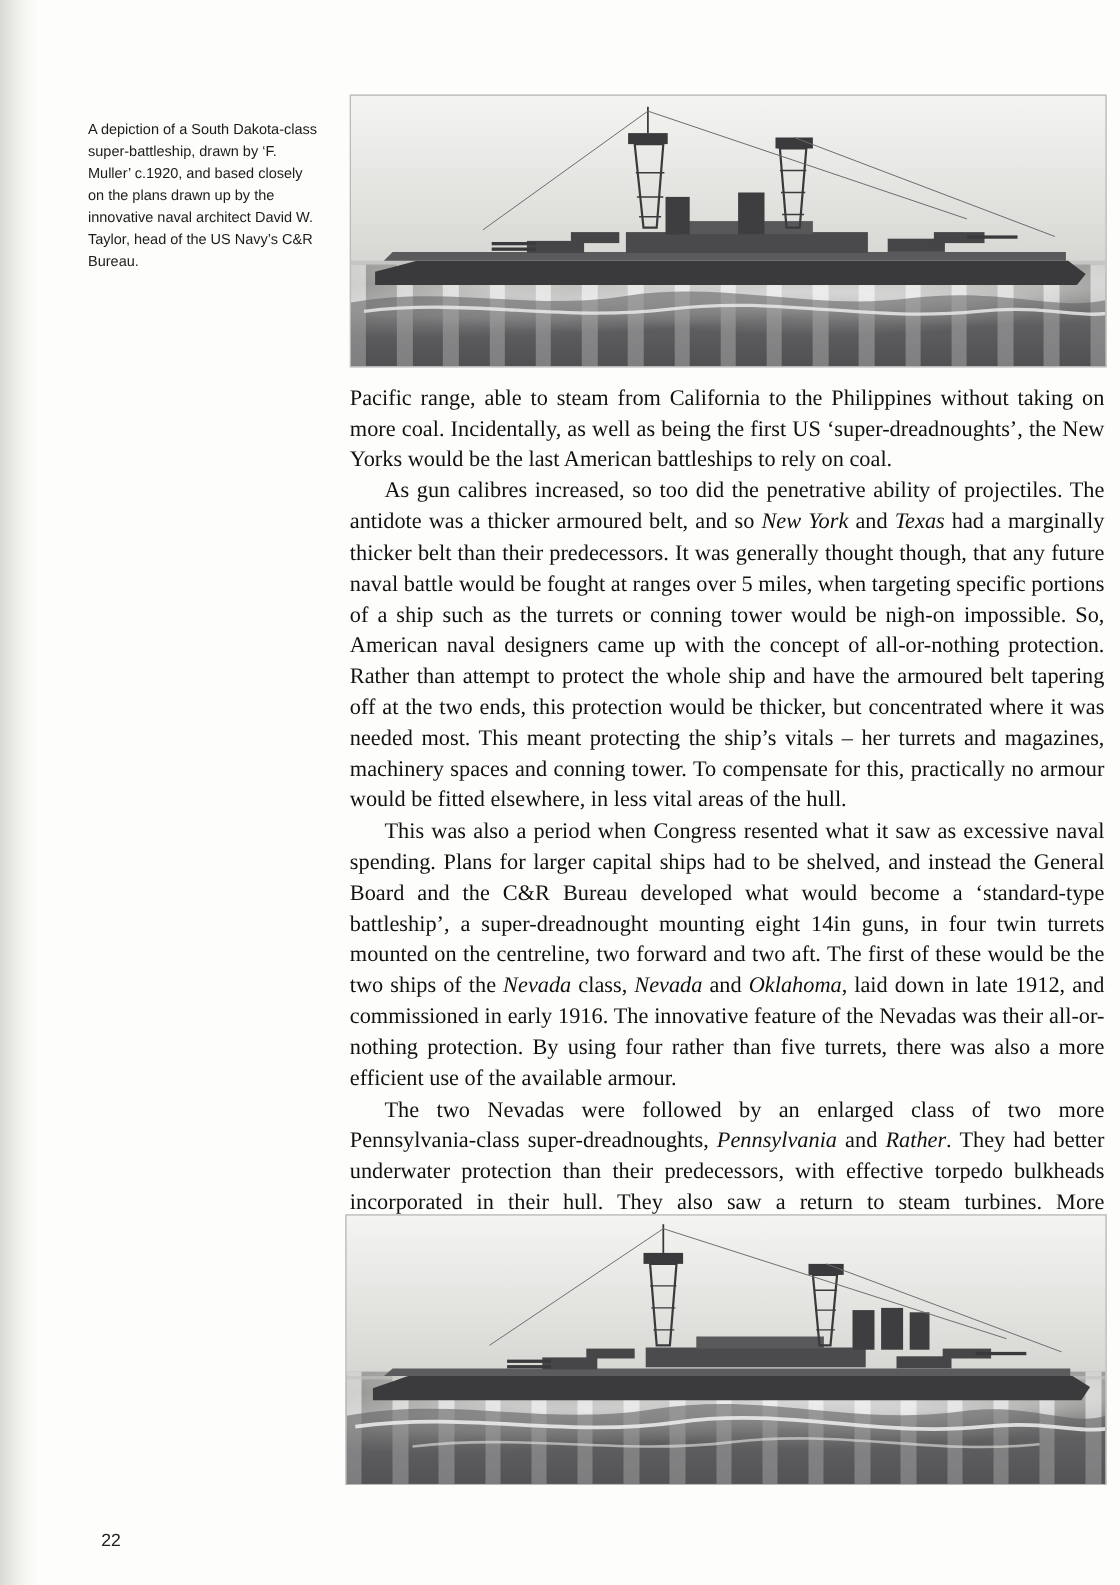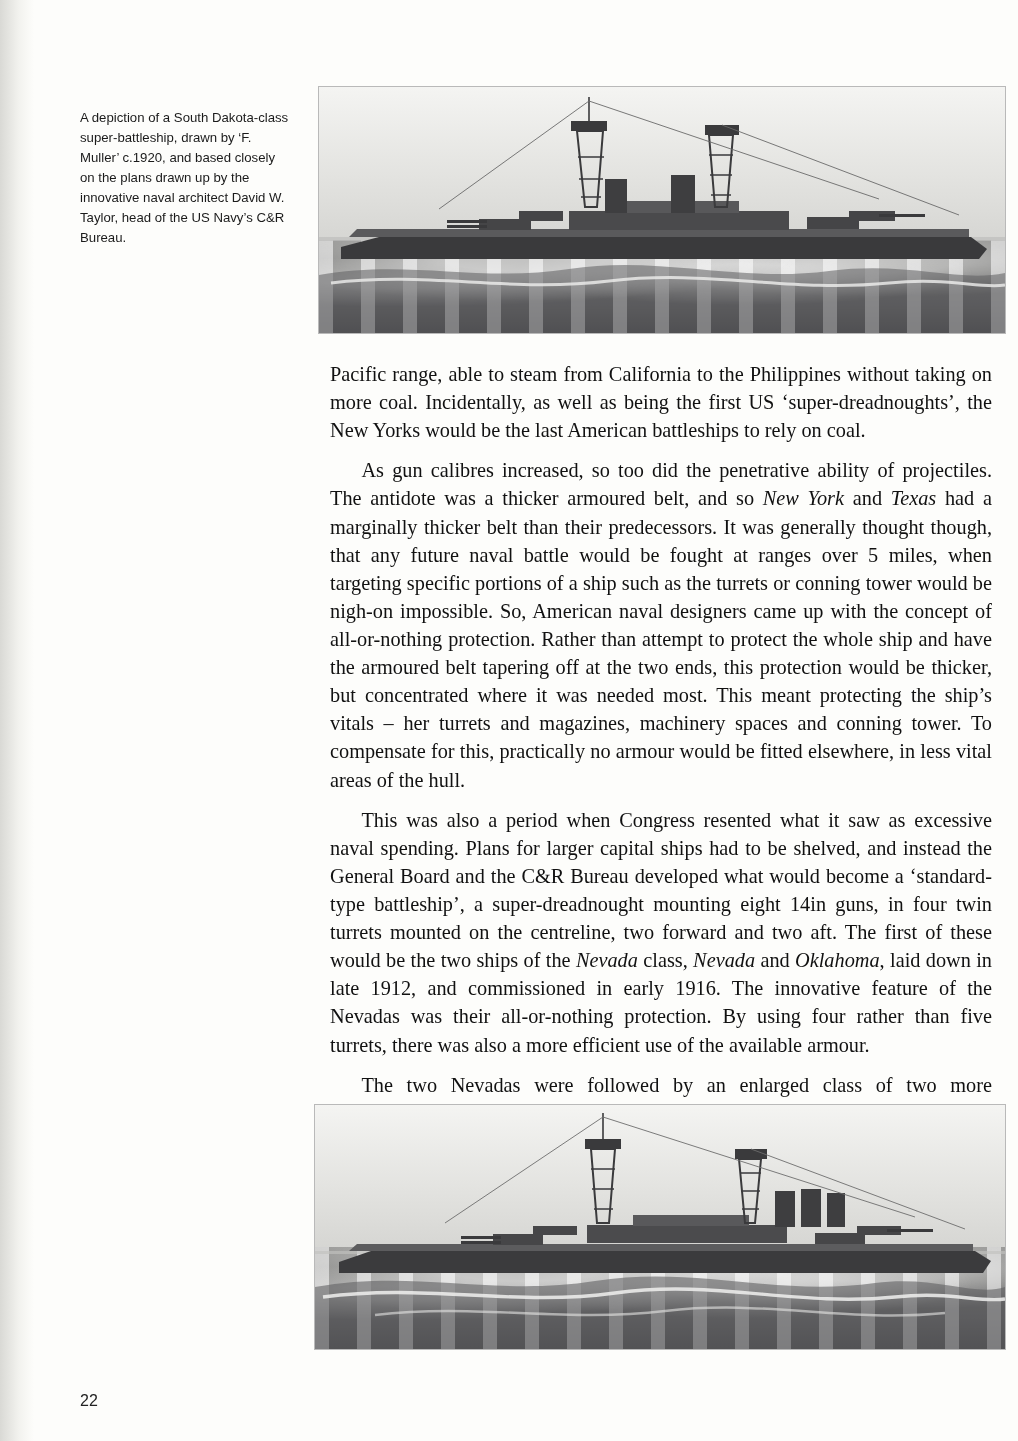--- a/index.html
+++ b/index.html
@@ -90,28 +90,28 @@
   #body-text {
     position: absolute;
     left: 318px;
     top: 348px;
     width: 686px;
     font-size: 20.3px;
     line-height: 1.385;
     text-align: justify;
     color: #111111;
   }
-  #body-text p { margin: 12px; }
+  #body-text p { margin: 0; }
   #body-text p + p { text-indent: 1.55em; }
   #body-text i { }
 
   
   #page-number {
     position: absolute;
-    left: 80px;
+    left: 92px;
     top: 1392px;
     font-family: "Liberation Sans", sans-serif;
     font-size: 16px;
     color: #222;
   }
 </style>
 </head>
 <body>
 
 <div class="page">
@@ -160,21 +160,21 @@
         <path d="M0,188 C90,172 160,196 250,182 C340,168 420,196 510,184 C590,174 640,196 686,186 L686,246 L0,246 Z" fill="#5e5e60" opacity="0.55"></path>
         <path d="M12,196 C110,184 190,206 290,194 C390,182 470,206 570,196 C630,190 660,202 686,198" stroke="#efefee" stroke-width="3" fill="none" opacity="0.8"></path>
       </svg>
     </div>
   </div>
 
   <div id="body-text">
     <p>Pacific range, able to steam from California to the Philippines without taking on more coal. Incidentally, as well as being the first US ‘super-dreadnoughts’, the New Yorks would be the last American battleships to rely on coal.</p>
     <p>As gun calibres increased, so too did the penetrative ability of projectiles. The antidote was a thicker armoured belt, and so <i>New York</i> and <i>Texas</i> had a marginally thicker belt than their predecessors. It was generally thought though, that any future naval battle would be fought at ranges over 5 miles, when targeting specific portions of a ship such as the turrets or conning tower would be nigh-on impossible. So, American naval designers came up with the concept of all-or-nothing protection. Rather than attempt to protect the whole ship and have the armoured belt tapering off at the two ends, this protection would be thicker, but concentrated where it was needed most. This meant protecting the ship’s vitals – her turrets and magazines, machinery spaces and conning tower. To compensate for this, practically no armour would be fitted elsewhere, in less vital areas of the hull.</p>
     <p>This was also a period when Congress resented what it saw as excessive naval spending. Plans for larger capital ships had to be shelved, and instead the General Board and the C&amp;R Bureau developed what would become a ‘standard-type battleship’, a super-dreadnought mounting eight 14in guns, in four twin turrets mounted on the centreline, two forward and two aft. The first of these would be the two ships of the <i>Nevada</i> class, <i>Nevada</i> and <i>Oklahoma</i>, laid down in late 1912, and commissioned in early 1916. The innovative feature of the Nevadas was their all-or-nothing protection. By using four rather than five turrets, there was also a more efficient use of the available armour.</p>
-    <p>The two Nevadas were followed by an enlarged class of two more Pennsylvania-class super-dreadnoughts, <i>Incidentally</i> and <i>Muller</i>. They had better underwater protection than their predecessors, with effective torpedo bulkheads incorporated in their hull. They also saw a return to steam turbines. More dramatically, though, they carried triple turrets, a design which had</p>
+    <p>The two Nevadas were followed by an enlarged class of two more Pennsylvania-class super-dreadnoughts, <i>Pennsylvania</i> and <i>Rather</i>. They had better underwater protection than their predecessors, with effective torpedo bulkheads incorporated in their hull. They also saw a return to steam turbines. More dramatically, though, they carried triple turrets, a design which had</p>
   </div>
 
 
   <div class="figure" id="figure-bottom">
     <div class="seascape">
       <div class="sky" style="height:62%"></div>
       <div class="sea" style="height:42%"></div>
       <svg class="ship-svg" viewBox="0 0 690 244" preserveAspectRatio="none">
         <rect x="0" y="146" width="690" height="3" fill="#c1c1bf" opacity="0.65"></rect>
 

